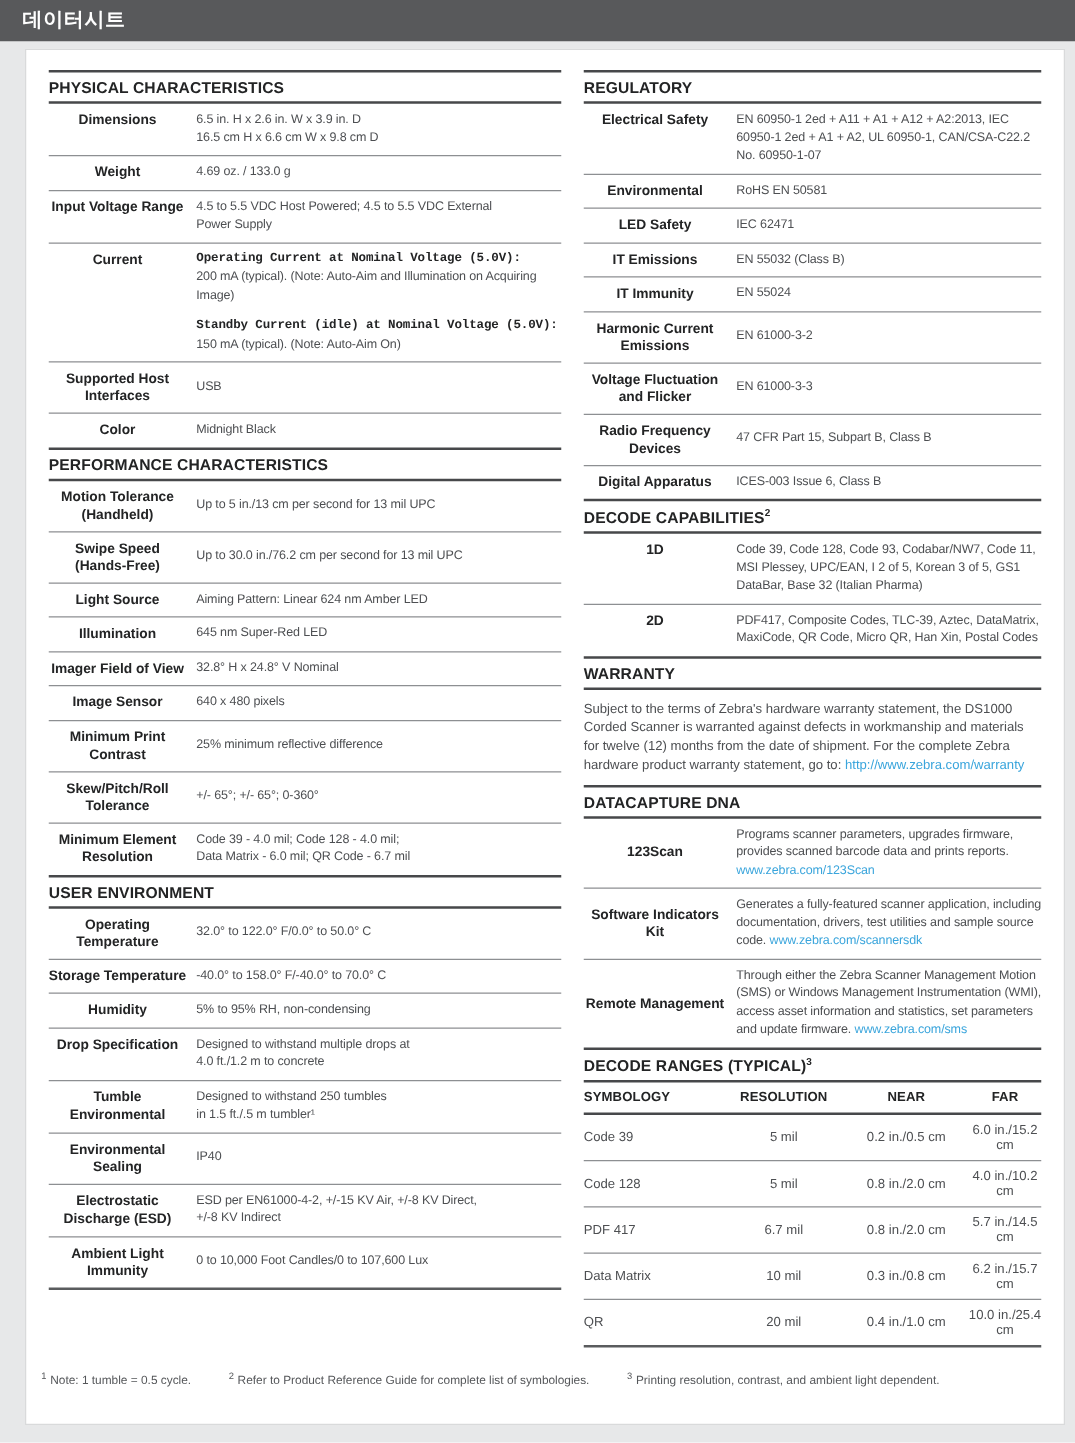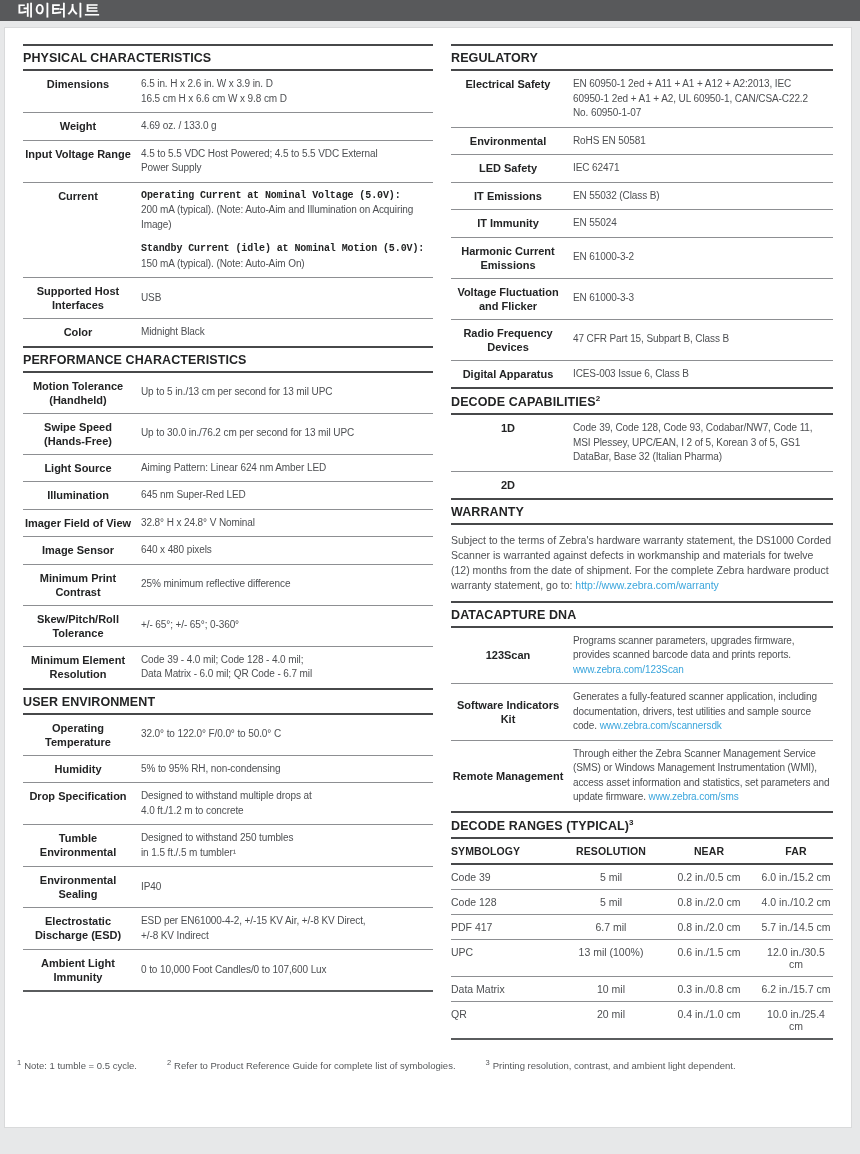--- a/index.html
+++ b/index.html
@@ -12,29 +12,29 @@
   }
   *{box-sizing:border-box;}
   html,body{margin:0;padding:0;}
   body{
     width:860px;height:1154px;
     background:#e7e8e9;
     font-family:"Liberation Sans","DejaVu Sans",sans-serif;
     color:var(--ink);
   }
   .header{
-    height:21px;background:var(--header-bg);
-    display:flex;align-items:flex-start;
+    height:33px;background:var(--header-bg);
+    display:flex;align-items:center;
     padding:0 18px;
   }
   .header .title{
     color:#ffffff;font-size:16px;font-weight:bold;letter-spacing:0.5px;
   }
   .card{
-    margin:6px 8px 0 4px;
+    margin:6px 8px 0 20px;
     background:#ffffff;
     border:1px solid #d9dadb;
     min-height:1101px;
     padding:16px 10px 12px 10px;
   }
   .cols{display:flex;gap:18px;padding:0 8px;}
   .col-left{width:410px;flex:0 0 410px;}
   .col-right{flex:1;}
   .section-title{
     border-top:2px solid var(--rule-dark);
@@ -63,21 +63,21 @@
     letter-spacing:-0.1px;min-width:0;
   }
   .block + .block{margin-top:10px;}
   .block-heading{font-weight:bold;color:var(--ink);font-family:Liberation Mono, monospace;}
   .paragraph{
     padding:8px 0;
     font-size:10.5px;line-height:15px;color:var(--ink-soft);
   }
   a.link{color:var(--link);text-decoration:none;cursor:pointer;}
   .t-row{
-    display:flex;align-items:flex-start;
+    display:flex;align-items:center;
     padding:6px 0;
     border-bottom:1px solid var(--rule-light);
     font-size:10.5px;color:var(--ink-soft);
   }
   .t-row.t-head{
     font-weight:bold;color:var(--ink);
     border-bottom:2px solid var(--rule-dark);
     font-size:10.5px;letter-spacing:0.1px;
   }
   .t-c0{flex:0 0 112px;text-align:left;}
@@ -122,21 +122,21 @@
             </div>
           </div>
           <div class="spec-row top">
             <div class="spec-label">Current</div>
             <div class="spec-value">
               <div class="block">
                 <div class="block-heading">Operating Current at Nominal Voltage (5.0V):</div>
                 <div>200 mA (typical). (Note: Auto-Aim and Illumination on Acquiring Image)</div>
               </div>
               <div class="block">
-                <div class="block-heading">Standby Current (idle) at Nominal Motion (5.0V):</div>
+                <div class="block-heading">Standby Current (idle) at Nominal Voltage (5.0V):</div>
                 <div>150 mA (typical). (Note: Auto-Aim On)</div>
               </div>
             </div>
           </div>
           <div class="spec-row">
             <div class="spec-label">Supported Host Interfaces</div>
             <div class="spec-value">USB</div>
           </div>
           <div class="spec-row">
             <div class="spec-label">Color</div>
@@ -183,20 +183,24 @@
               <div class="line">Code 39 - 4.0 mil; Code 128 - 4.0 mil;</div>
               <div class="line">Data Matrix - 6.0 mil; QR Code - 6.7 mil</div>
             </div>
           </div>
         </div>
         <div class="section">
           <div class="section-title">USER ENVIRONMENT</div>
           <div class="spec-row">
             <div class="spec-label">Operating Temperature</div>
             <div class="spec-value">32.0° to 122.0° F/0.0° to 50.0° C</div>
+          </div>
+          <div class="spec-row">
+            <div class="spec-label">Storage Temperature</div>
+            <div class="spec-value">-40.0° to 158.0° F/-40.0° to 70.0° C</div>
           </div>
           <div class="spec-row">
             <div class="spec-label">Humidity</div>
             <div class="spec-value">5% to 95% RH, non-condensing</div>
           </div>
           <div class="spec-row top">
             <div class="spec-label">Drop Specification</div>
             <div class="spec-value">
               <div class="line">Designed to withstand multiple drops at</div>
               <div class="line">4.0 ft./1.2 m to concrete</div>
@@ -275,39 +279,43 @@
           <div class="spec-row top">
             <div class="spec-label">1D</div>
             <div class="spec-value">
               <div class="line">Code 39, Code 128, Code 93, Codabar/NW7, Code 11,</div>
               <div class="line">MSI Plessey, UPC/EAN, I 2 of 5, Korean 3 of 5, GS1</div>
               <div class="line">DataBar, Base 32 (Italian Pharma)</div>
             </div>
           </div>
           <div class="spec-row top">
             <div class="spec-label">2D</div>
+            <div class="spec-value">
+              <div class="line">PDF417, Composite Codes, TLC-39, Aztec, DataMatrix,</div>
+              <div class="line">MaxiCode, QR Code, Micro QR, Han Xin, Postal Codes</div>
+            </div>
           </div>
         </div>
         <div class="section">
           <div class="section-title">WARRANTY</div>
           <div class="paragraph"><span>Subject to the terms of Zebra's hardware warranty statement, the DS1000 Corded Scanner is warranted against defects in workmanship and materials for twelve (12) months from the date of shipment. For the complete Zebra hardware product warranty statement, go to: </span><a class="link">http://www.zebra.com/warranty</a></div>
         </div>
         <div class="section">
           <div class="section-title">DATACAPTURE DNA</div>
           <div class="spec-row">
             <div class="spec-label">123Scan</div>
             <div class="spec-value"><span>Programs scanner parameters, upgrades firmware, provides scanned barcode data and prints reports. </span><a class="link">www.zebra.com/123Scan</a></div>
           </div>
           <div class="spec-row">
             <div class="spec-label">Software Indicators Kit</div>
             <div class="spec-value"><span>Generates a fully-featured scanner application, including documentation, drivers, test utilities and sample source code. </span><a class="link">www.zebra.com/scannersdk</a></div>
           </div>
           <div class="spec-row">
             <div class="spec-label">Remote Management</div>
-            <div class="spec-value"><span>Through either the Zebra Scanner Management Service (SMS) or Windows Management Instrumentation (WMI), access asset information and statistics, set parameters and update firmware. </span><a class="link">www.zebra.com/sms</a></div>
+            <div class="spec-value"><span>Through either the Zebra Scanner Management Motion (SMS) or Windows Management Instrumentation (WMI), access asset information and statistics, set parameters and update firmware. </span><a class="link">www.zebra.com/sms</a></div>
           </div>
         </div>
         <div class="section">
           <div class="section-title">DECODE RANGES (TYPICAL)<sup>3</sup></div>
           <div class="t-row t-head">
             <div class="t-c0">SYMBOLOGY</div>
             <div class="t-c1">RESOLUTION</div>
             <div class="t-c2">NEAR</div>
             <div class="t-c3">FAR</div>
           </div>
@@ -321,26 +329,20 @@
             <div class="t-c0">Code 128</div>
             <div class="t-c1">5 mil</div>
             <div class="t-c2">0.8 in./2.0 cm</div>
             <div class="t-c3">4.0 in./10.2 cm</div>
           </div>
           <div class="t-row">
             <div class="t-c0">PDF 417</div>
             <div class="t-c1">6.7 mil</div>
             <div class="t-c2">0.8 in./2.0 cm</div>
             <div class="t-c3">5.7 in./14.5 cm</div>
-          </div>
-          <div class="t-row">
-            <div class="t-c0">UPC</div>
-            <div class="t-c1">13 mil (100%)</div>
-            <div class="t-c2">0.6 in./1.5 cm</div>
-            <div class="t-c3">12.0 in./30.5 cm</div>
           </div>
           <div class="t-row">
             <div class="t-c0">Data Matrix</div>
             <div class="t-c1">10 mil</div>
             <div class="t-c2">0.3 in./0.8 cm</div>
             <div class="t-c3">6.2 in./15.7 cm</div>
           </div>
           <div class="t-row">
             <div class="t-c0">QR</div>
             <div class="t-c1">20 mil</div>

